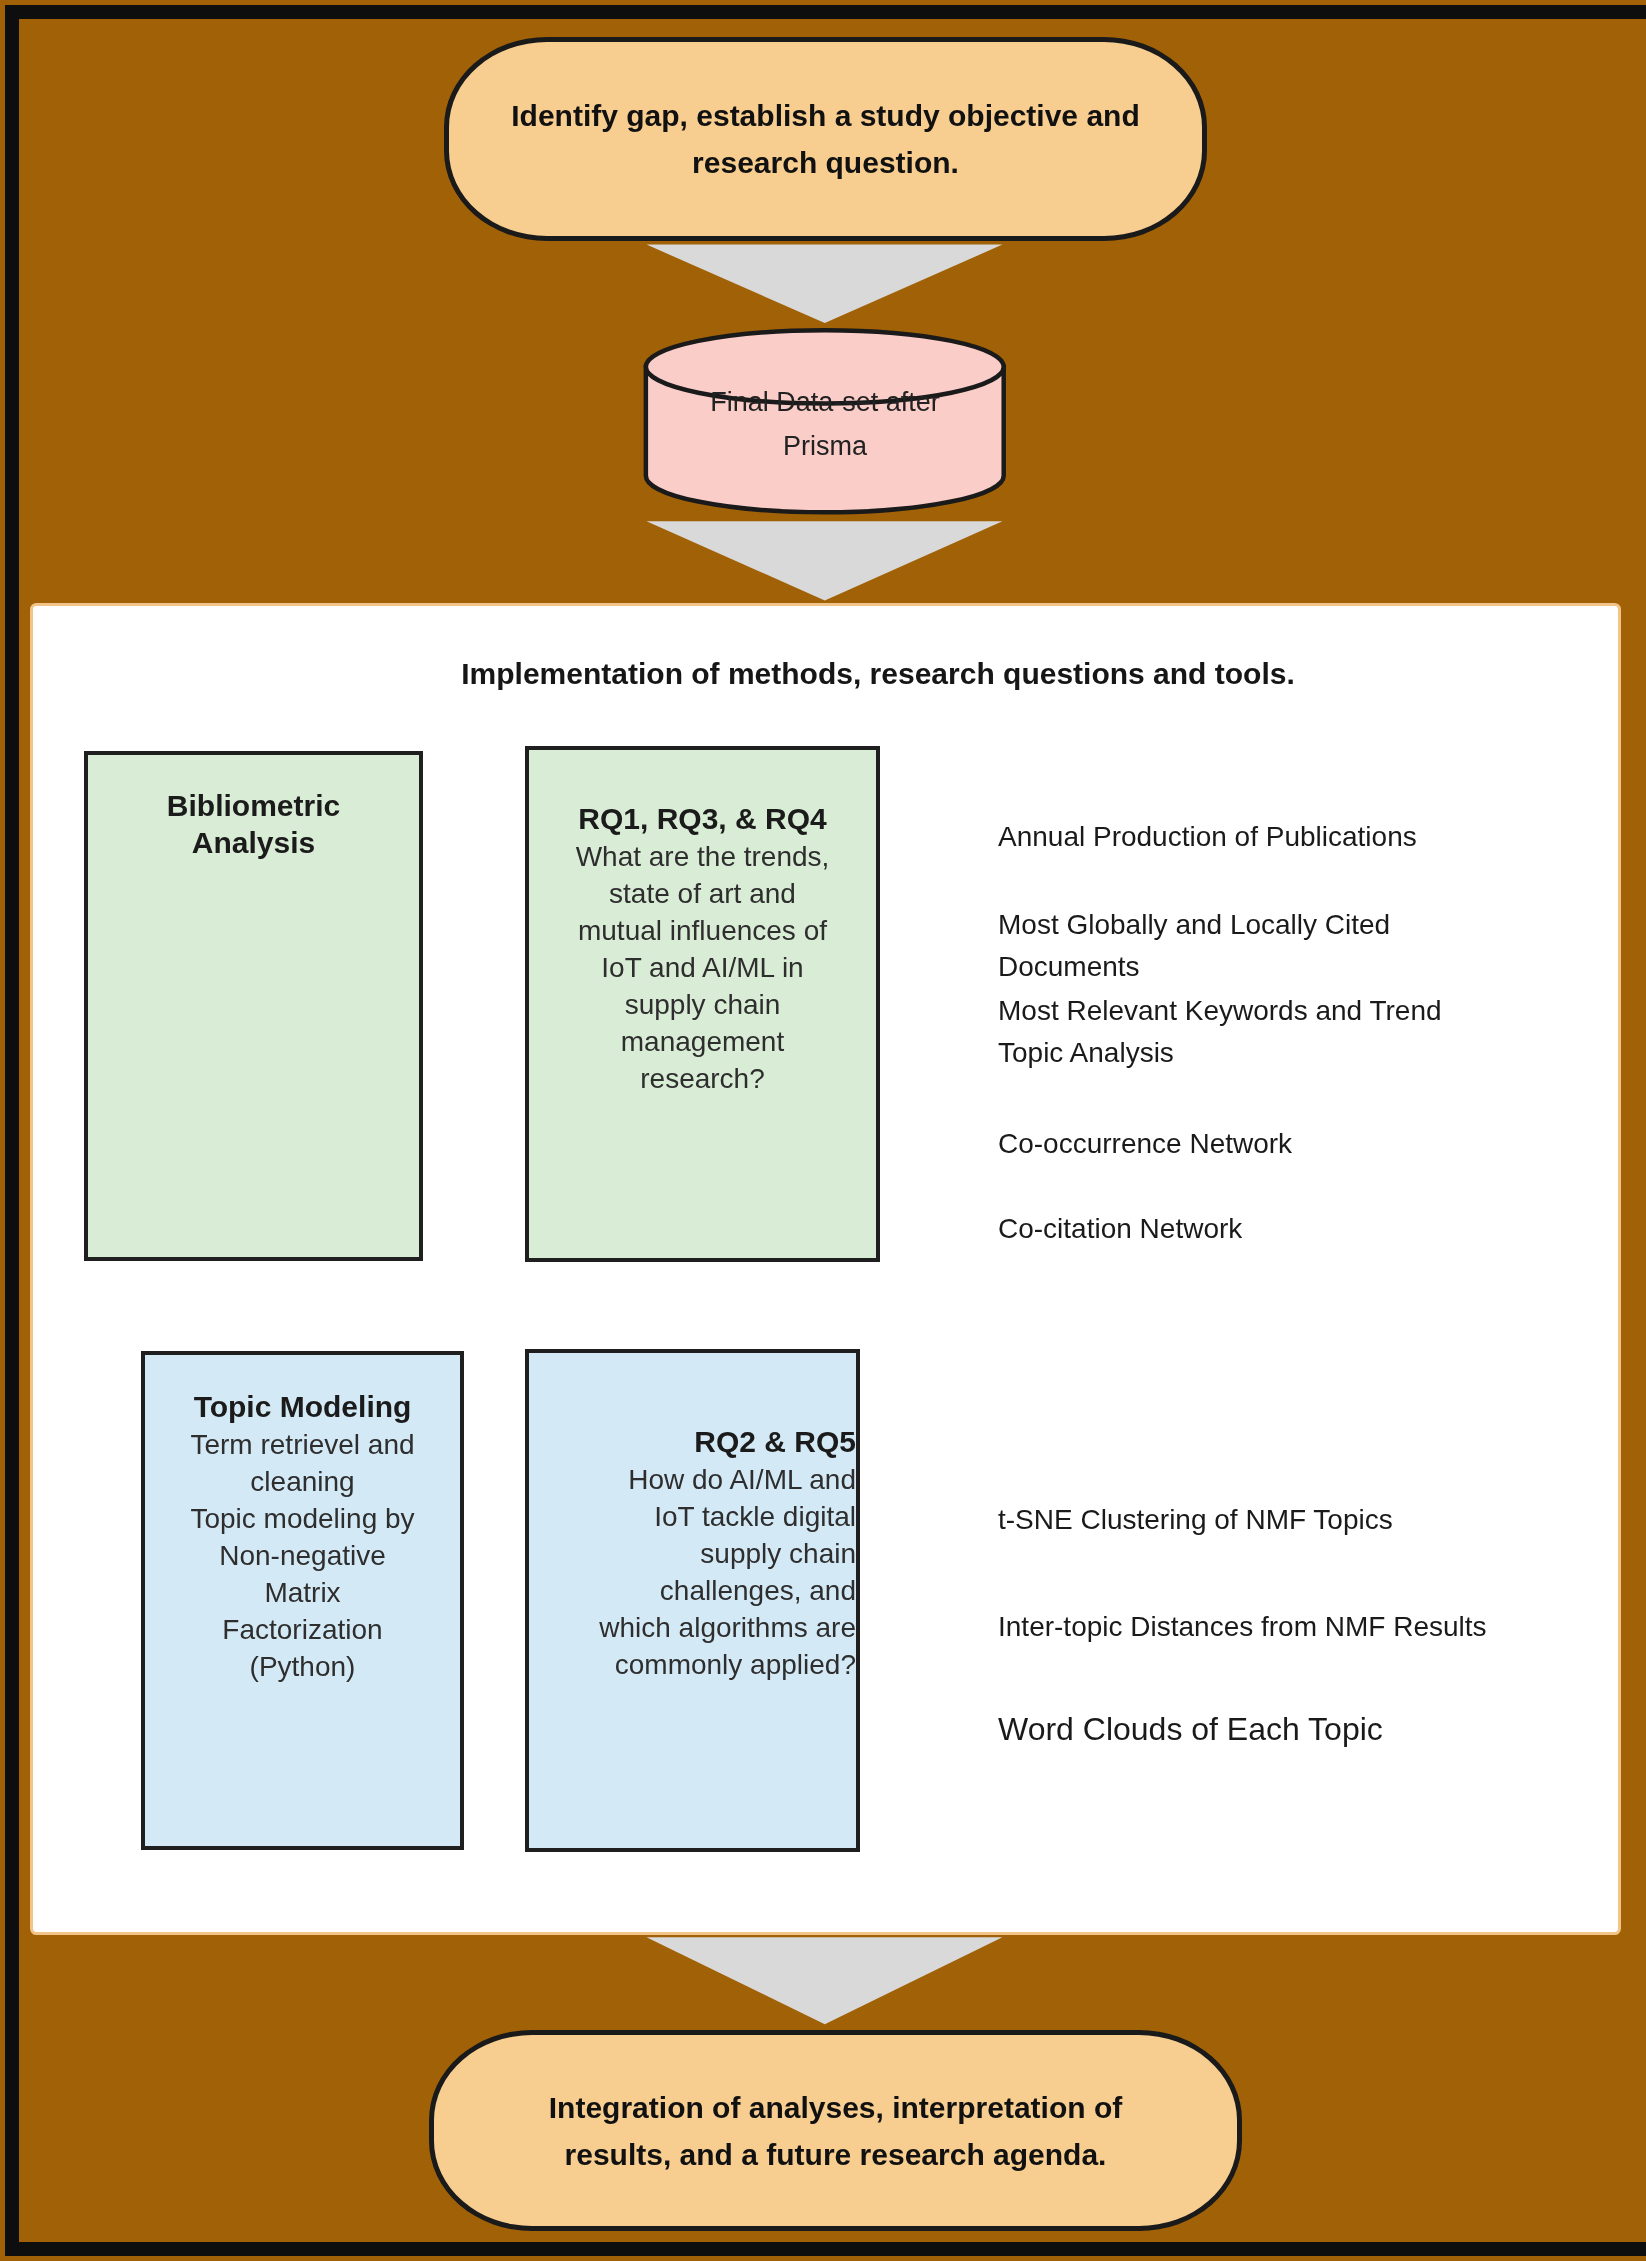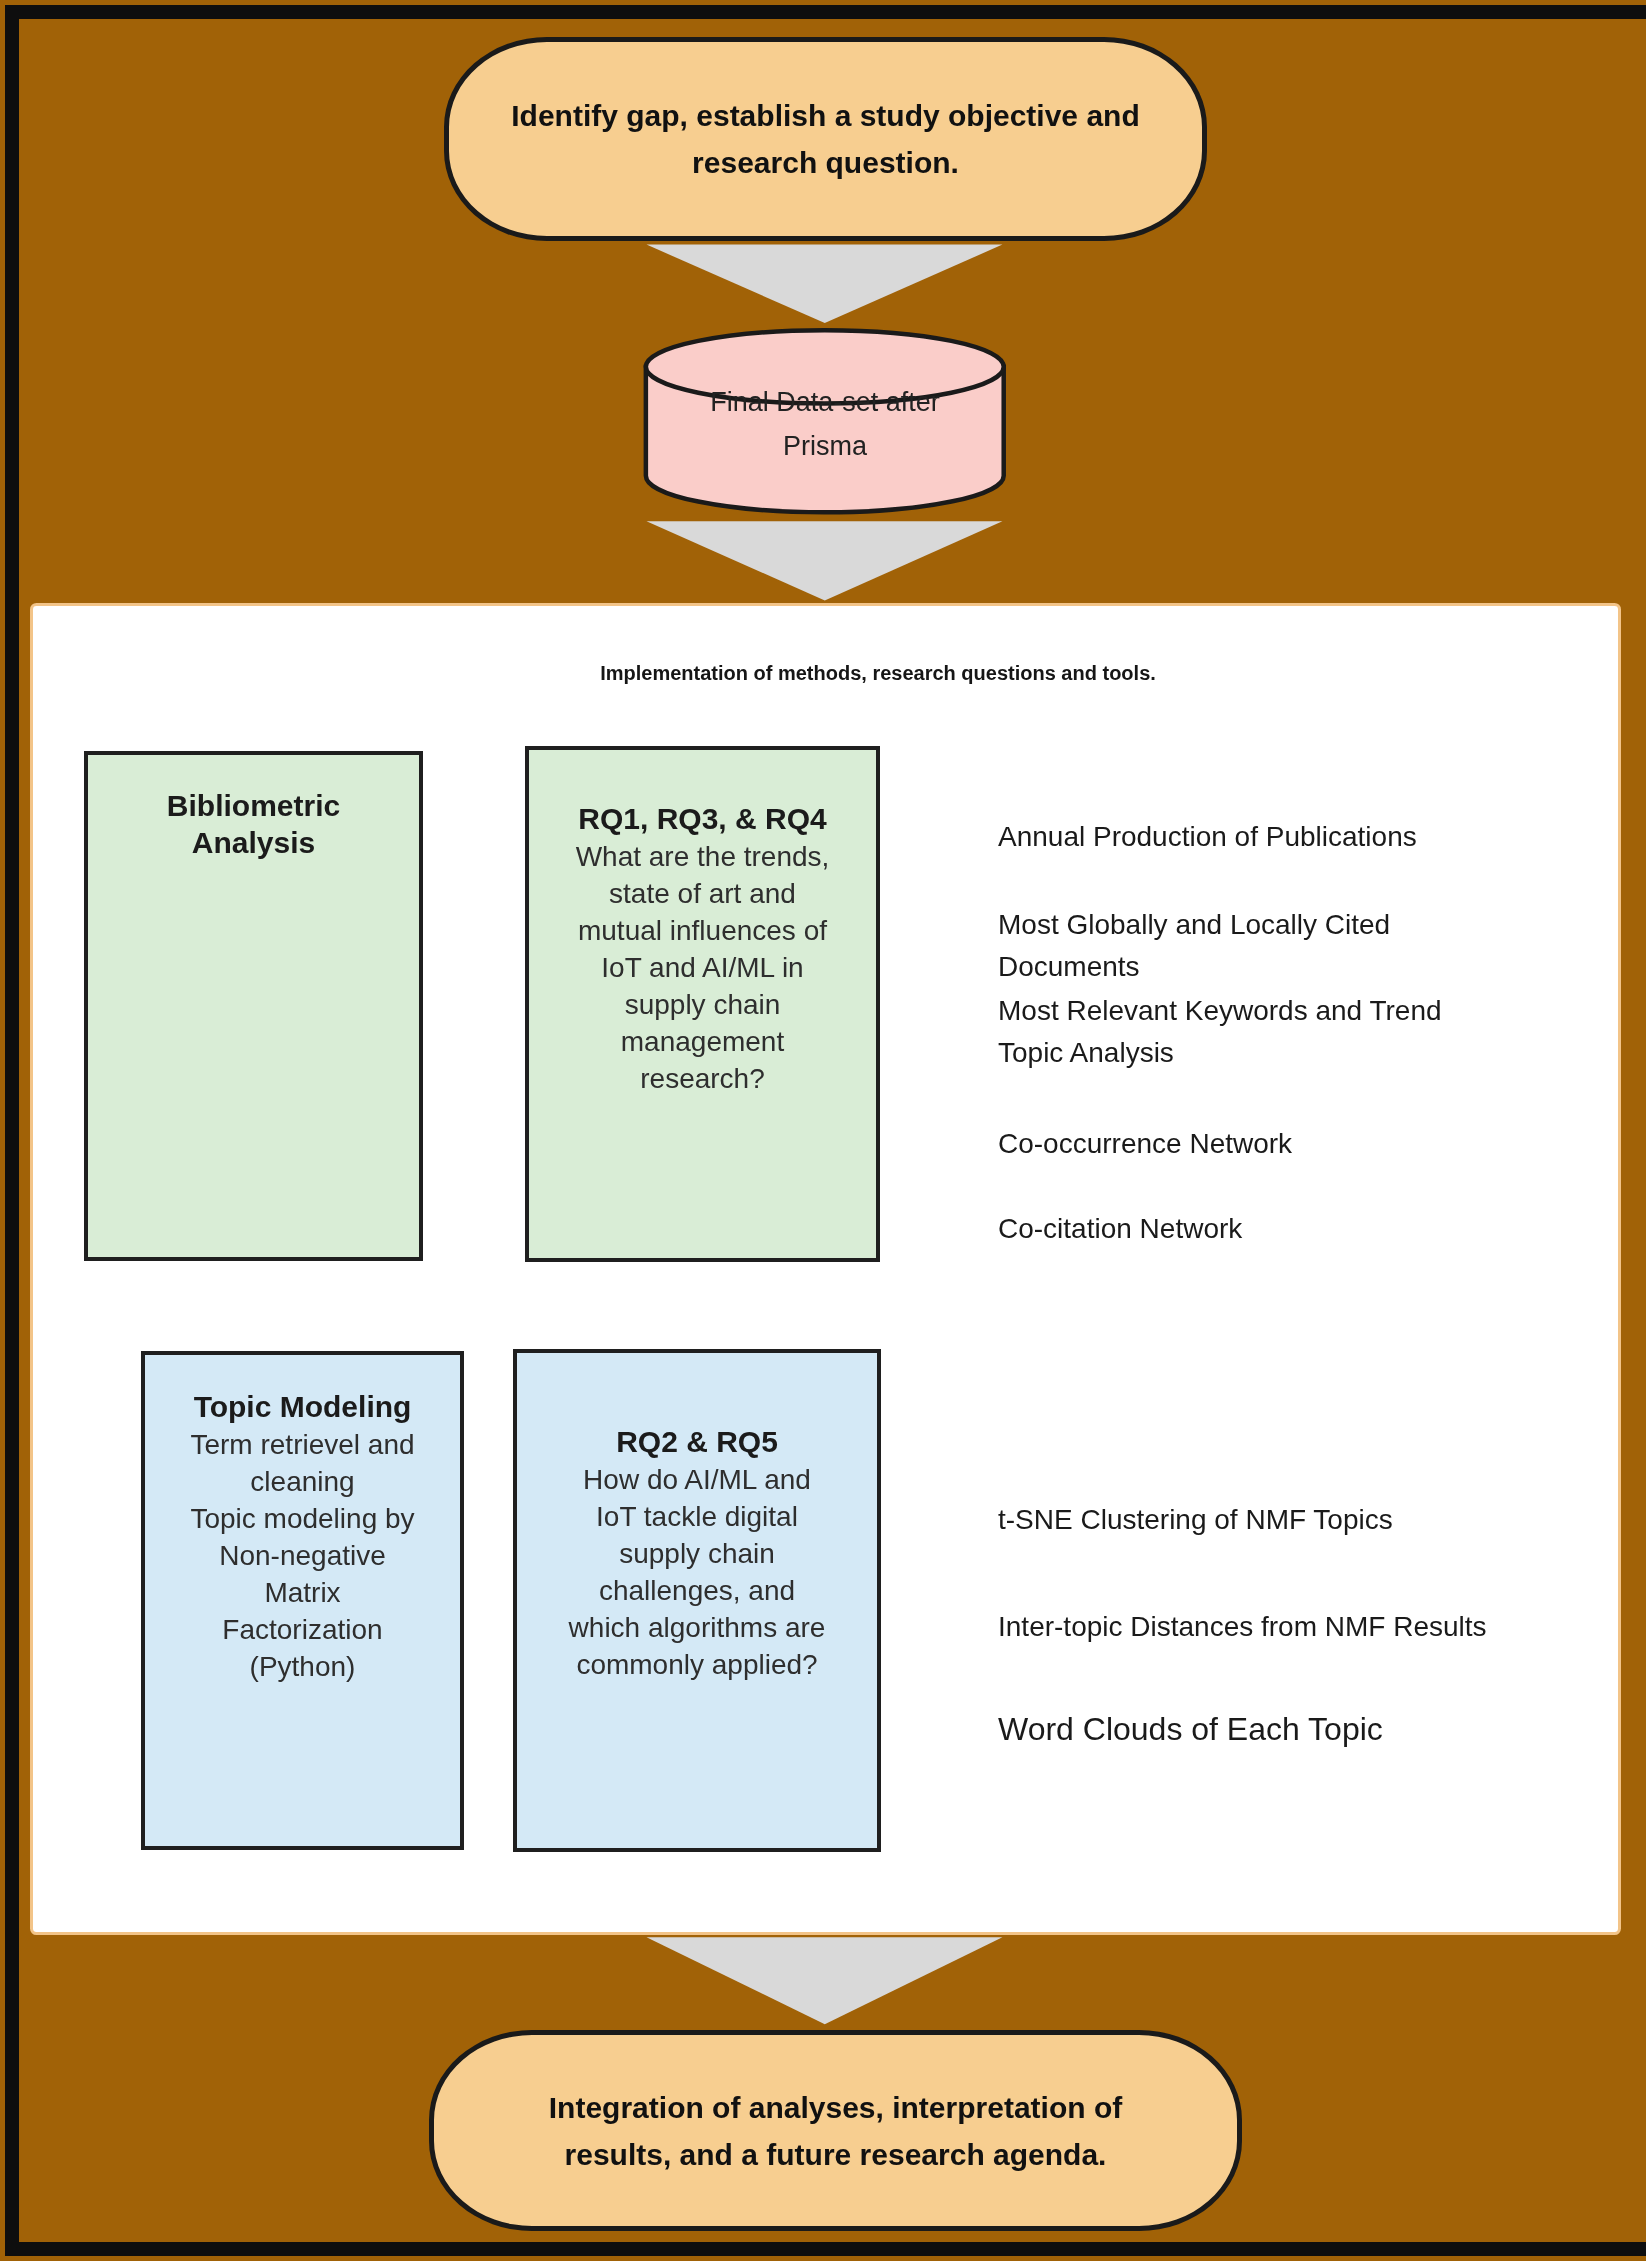--- a/index.html
+++ b/index.html
@@ -25,21 +25,21 @@
     display:block; text-align:center; font-weight:bold; font-size:30px;
     line-height:47px; white-space:pre-line; color:#111111;
   }
 
   .implbox {
     position:absolute; left:30px; top:603px; width:1585px; height:1326px;
     border:3.2px solid #f3c488; border-radius:6.4px; background:#ffffff;
   }
   .impl-title {
     position:absolute; left:219px; top:655px; width:1318px; text-align:center;
-    font-weight:bold; font-size:20px; line-height:37px; color:#161616;
+    font-weight:bold; font-size:30px; line-height:37px; color:#161616;
   }
 
   .mbox {
     position:absolute; border:4.5px solid #1f1f1f; text-align:center;
     box-sizing:border-box;
   }
   .green { background:#d9edd6; }
   .blue  { background:#d4e9f6; }
   .box-title { display:block; font-weight:bold; font-size:30px; line-height:37px; white-space:pre-line; color:#1b1b1b; }
   .box-body  { display:block; font-size:28px; line-height:37px; white-space:pre-line; color:#2e2e2e; margin-top:1.3px; }
@@ -126,21 +126,21 @@
     <span class="box-title">Topic Modeling</span>
     <span class="box-body">Term retrievel and
 cleaning
 Topic modeling by
 Non-negative
 Matrix
 Factorization
 (Python)</span>
   </div>
 
-  <div class="mbox blue" style="left:513px; top:1349px; width:368px; height:503px; padding-top:70px;">
+  <div class="mbox blue" style="left:525px; top:1349px; width:335px; height:503px; padding-top:70px;text-align:right;">
     <span class="box-title">RQ2 &amp; RQ5</span>
     <span class="box-body">How do AI/ML and
 IoT tackle digital
 supply chain
 challenges, and
 which algorithms are
 commonly applied?</span>
   </div>
 
   <div class="li" style="top:1468px;">t-SNE Clustering of NMF Topics</div>

